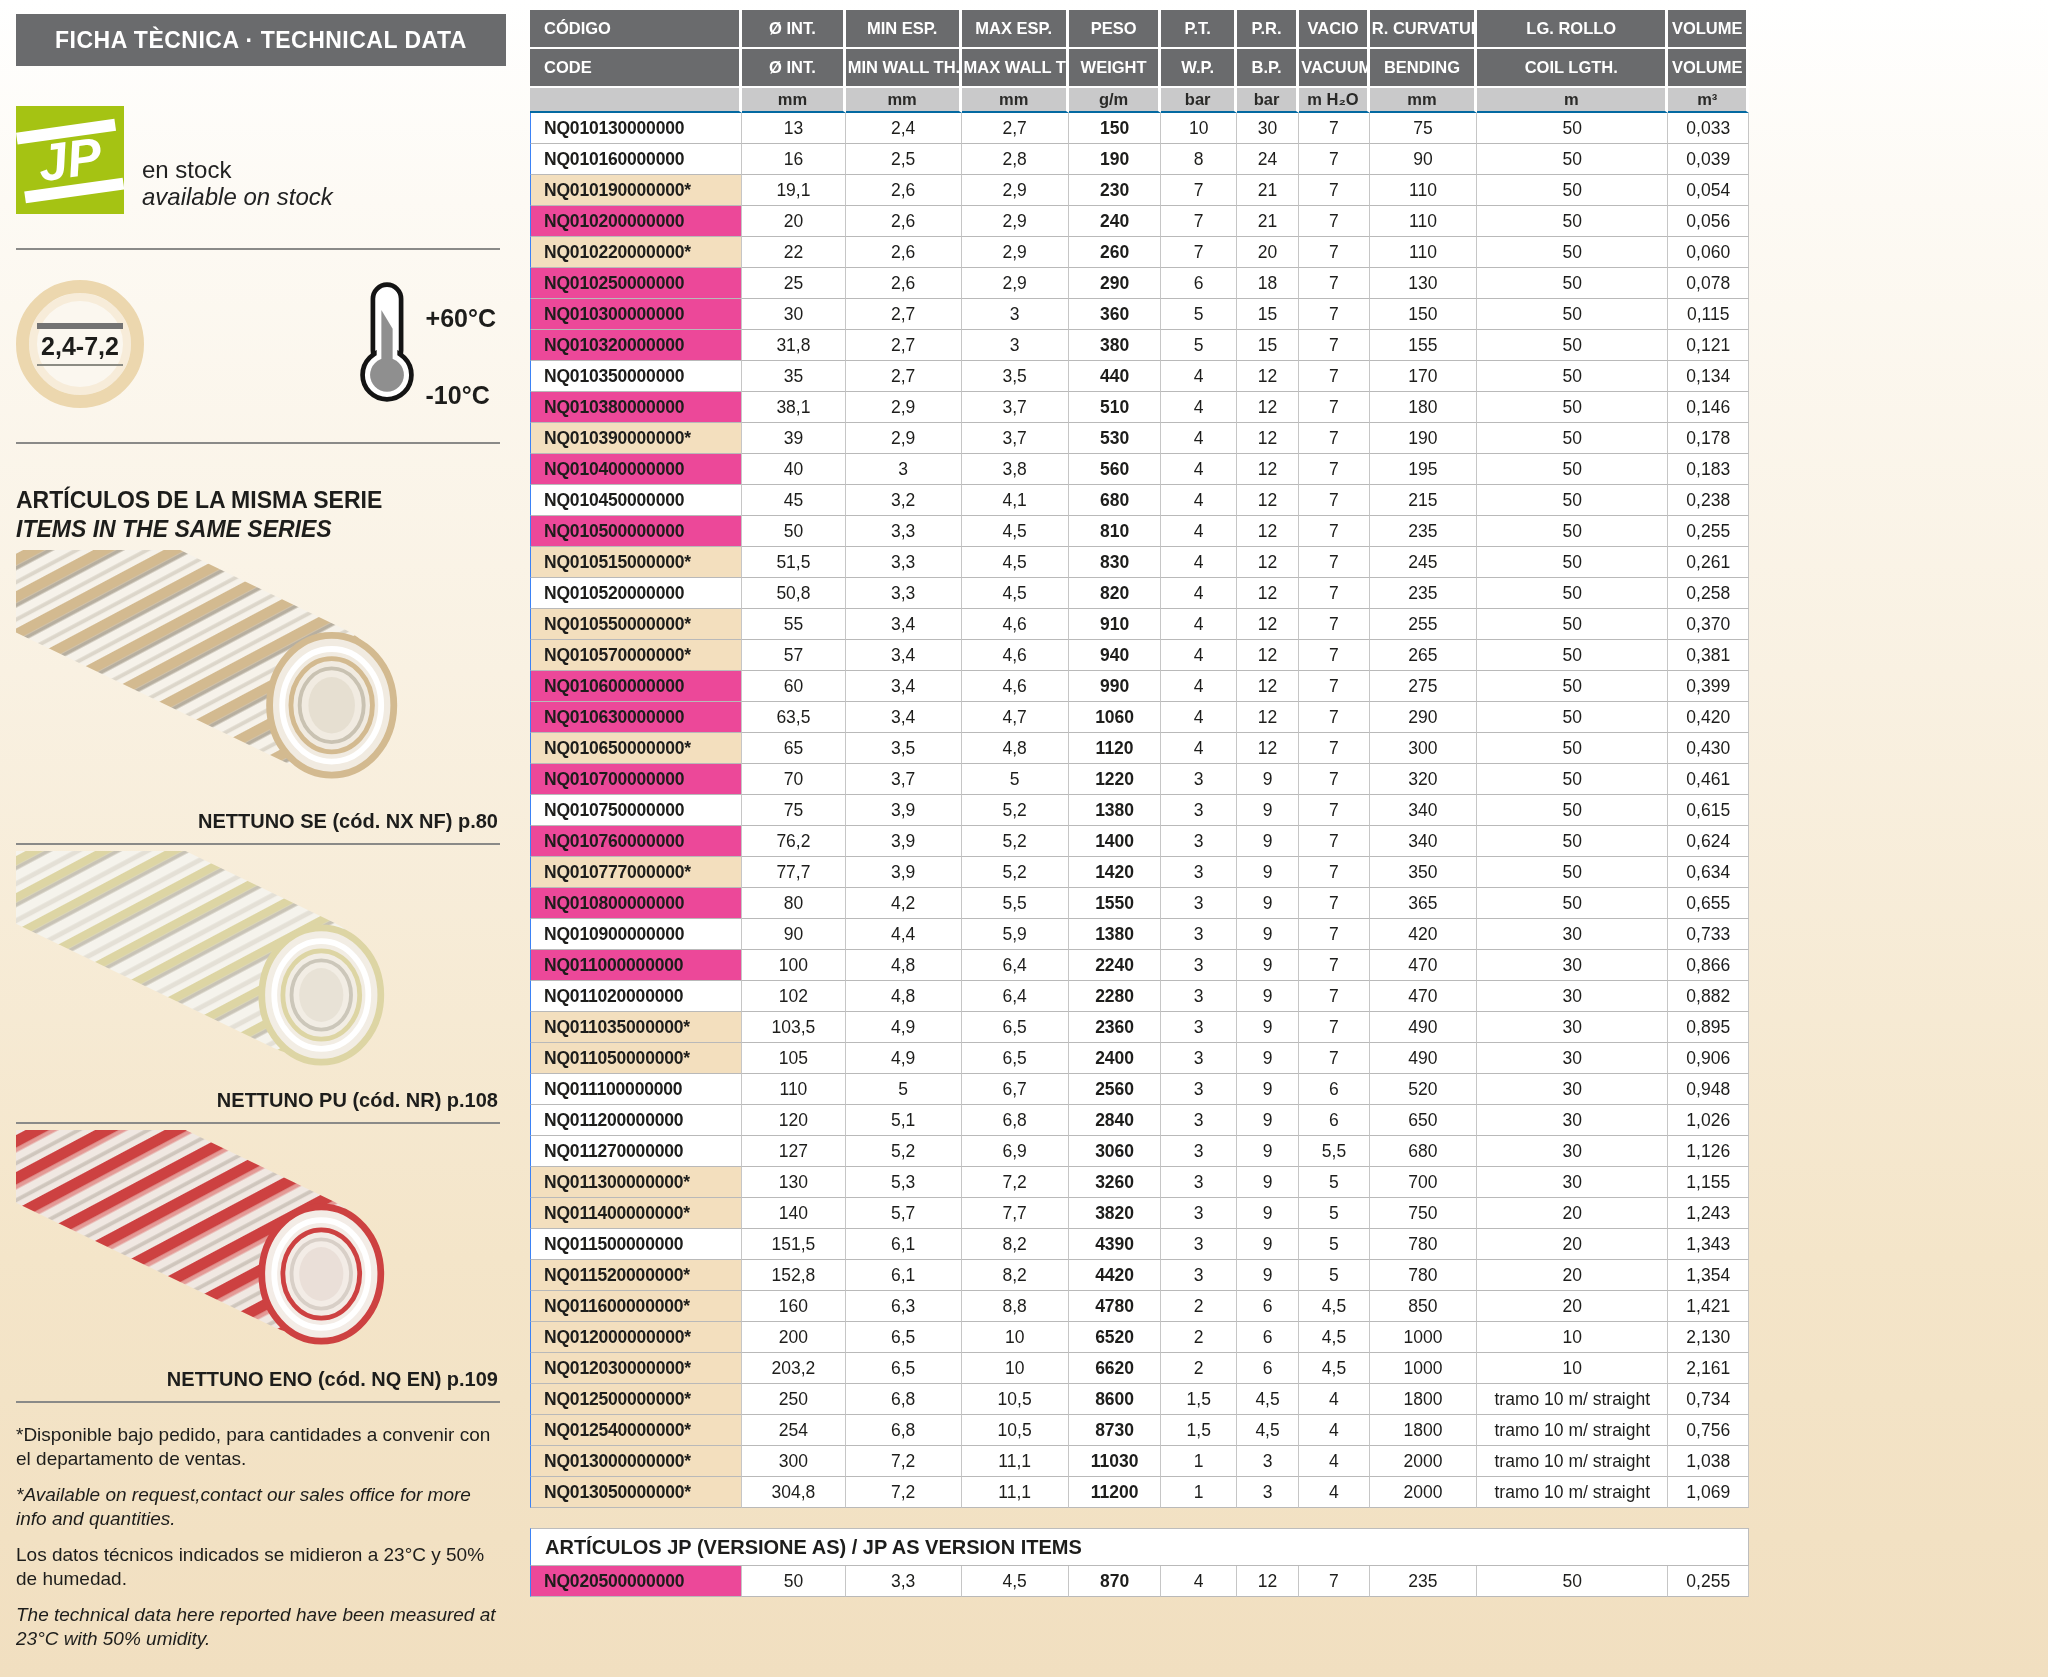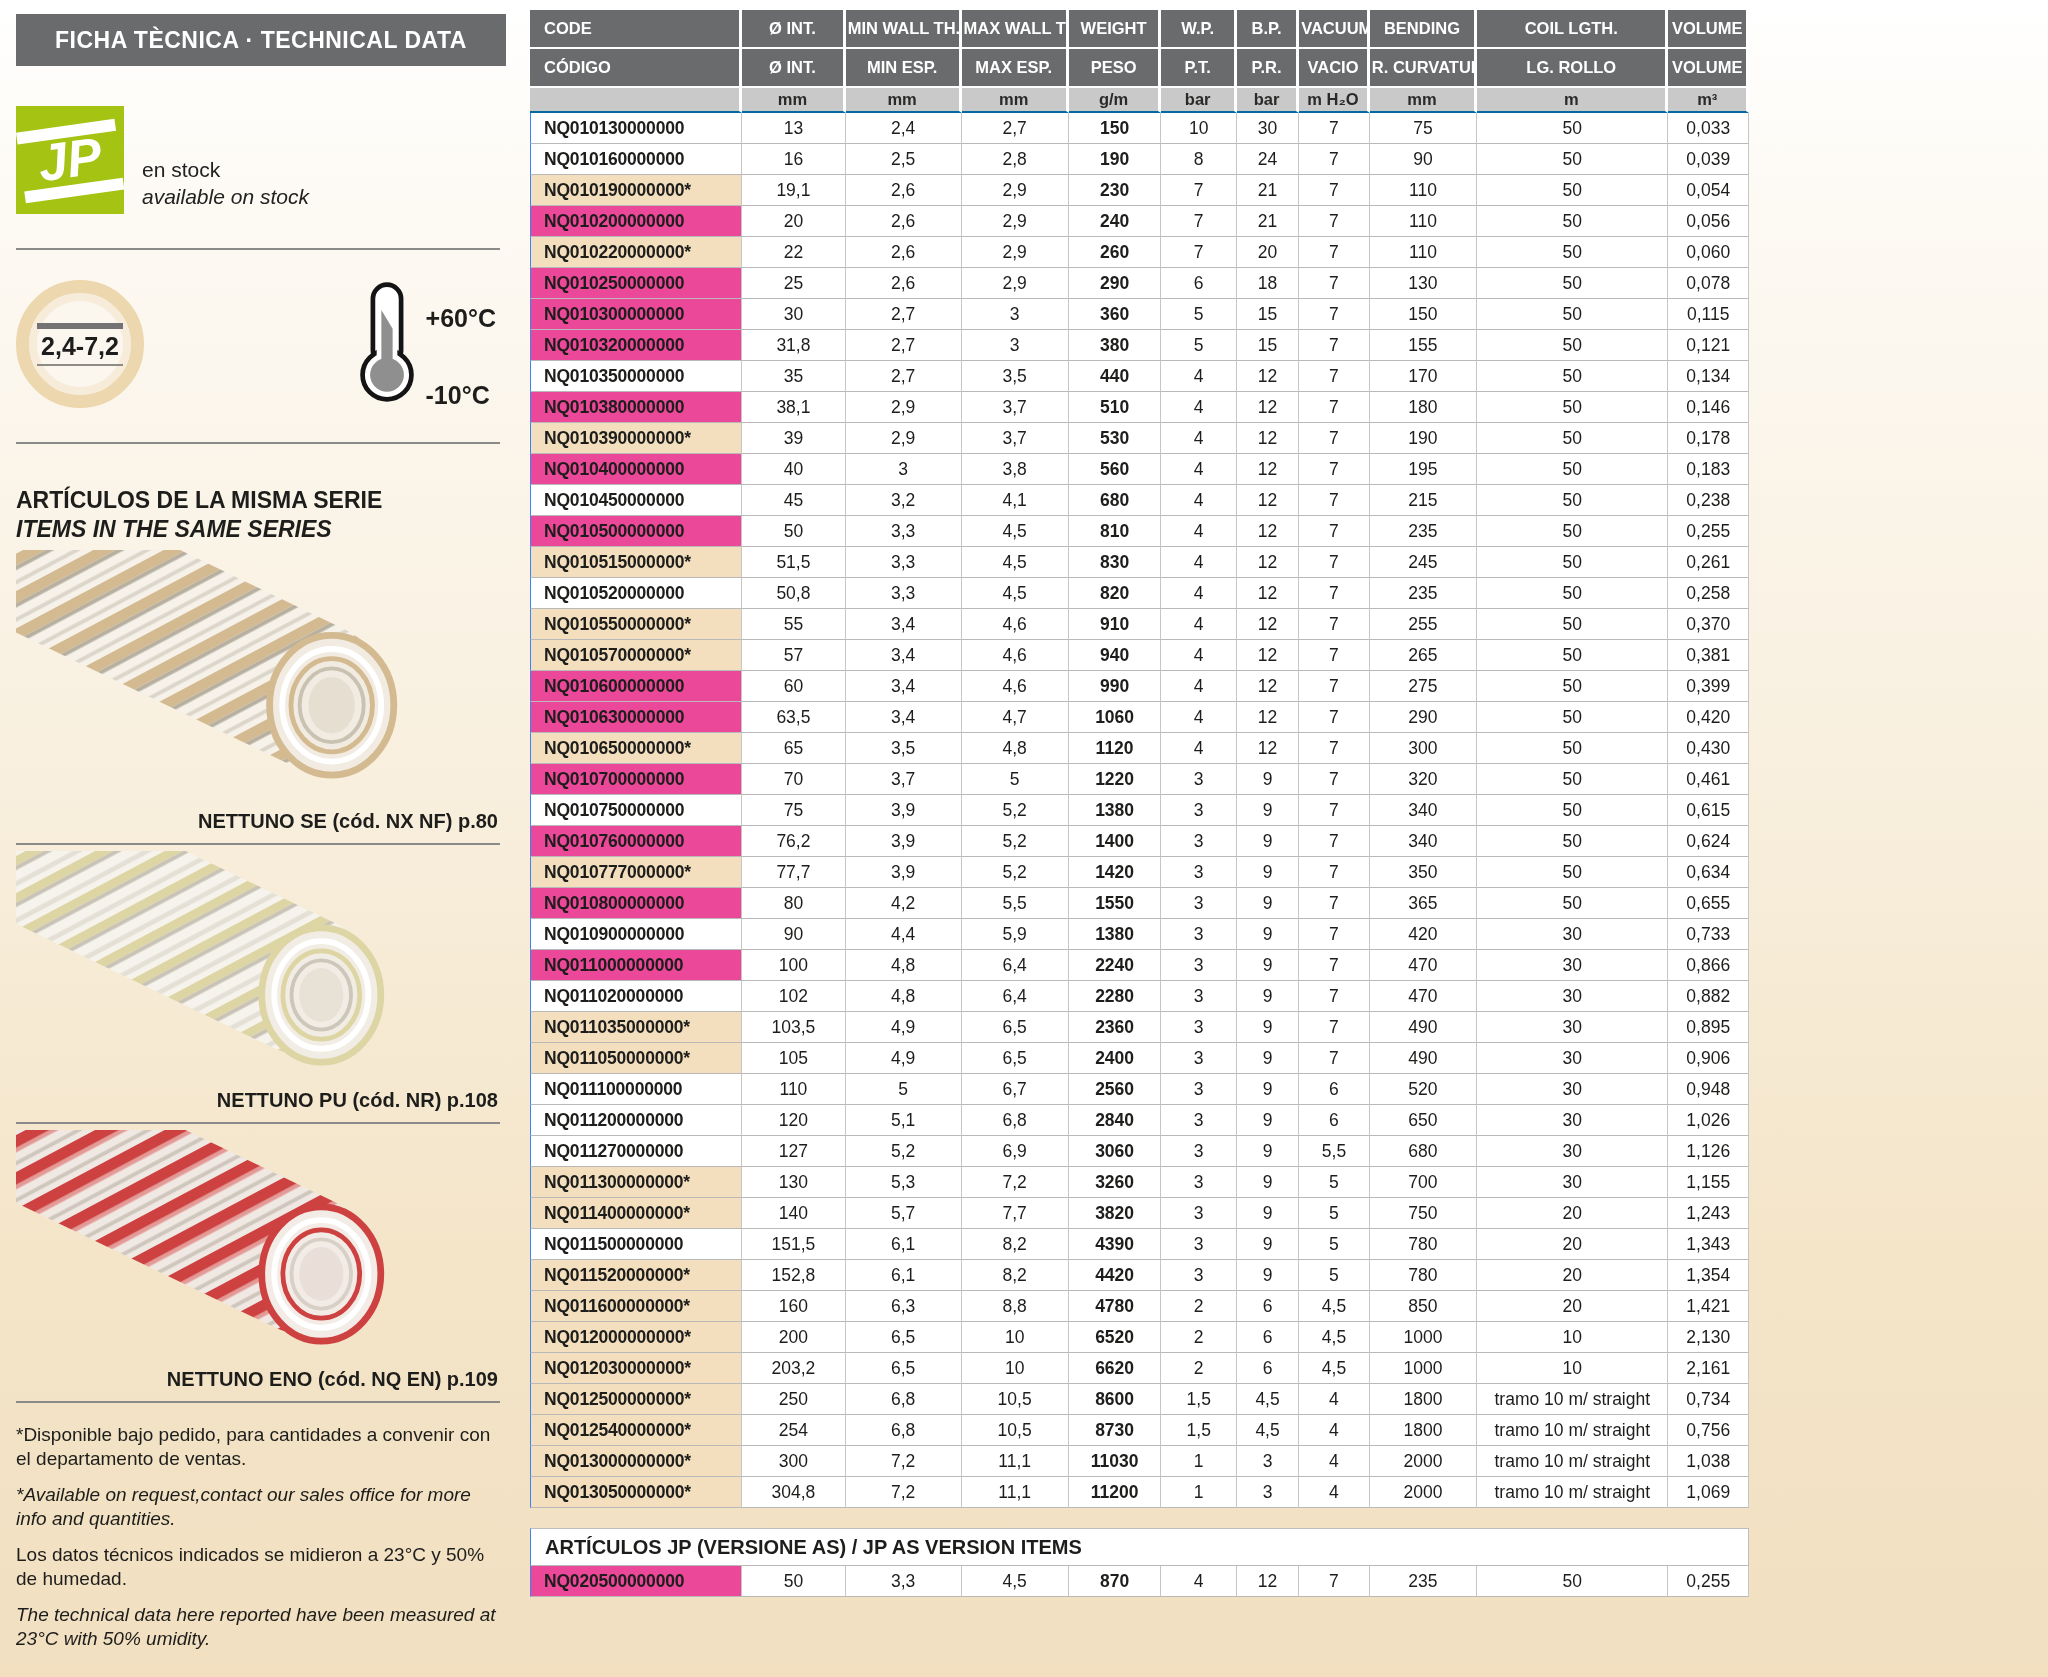--- a/index.html
+++ b/index.html
@@ -12,21 +12,21 @@
   .page { display:flex; width:1757px; height:1677px; }
 
   
   .left { width:516px; flex:none; padding:14px 10px 0 16px; }
   .title-bar {
     background:#6a6b6d; color:#fff; height:52px; line-height:52px;
     text-align:center; font-weight:bold; font-size:23px; letter-spacing:.5px;
   }
   .stock-row { display:flex; align-items:flex-end; margin-top:40px; }
   .jp-logo { width:108px; height:108px; flex:none; }
-  .stock-text { margin-left:18px; margin-bottom:4px; font-size:21px; line-height:27px; color:#222; }
+  .stock-text { margin-left:18px; margin-bottom:4px; font-size:24px; line-height:27px; color:#222; }
   .stock-text .it { font-style:italic; }
   .divider { border:none; border-top:2px solid #8a8a88; margin:34px 6px 0 0; }
   .icons-row { display:flex; align-items:center; justify-content:space-between; margin-top:30px; padding-right:10px; }
   .diameter-badge {
     width:128px; height:128px; border-radius:50%;
     background:#fbf7ef; border:13px solid #ecd7ae;
     box-shadow: inset 0 0 0 8px #f7ecd9;
     display:flex; align-items:center; justify-content:center;
   }
   .diameter-badge span {
@@ -218,43 +218,43 @@
         <col style="width:7.6%">
           <col style="width:6.2%">
           <col style="width:5.1%">
           <col style="width:5.8%">
         <col style="width:8.8%">
           <col style="width:15.7%">
           <col style="width:6.6%">
       </colgroup>
       <thead id="spec-head">
           <tr>
+            <th class="hd left">CÓDIGO</th>
+            <th class="hd">Ø INT.</th>
+            <th class="hd">MIN ESP.</th>
+            <th class="hd">MAX ESP.</th>
+            <th class="hd">PESO</th>
+            <th class="hd">P.T.</th>
+            <th class="hd">P.R.</th>
+            <th class="hd">VACIO</th>
+            <th class="hd">R. CURVATURA</th>
+            <th class="hd">LG. ROLLO</th>
+            <th class="hd">VOLUME</th>
+          </tr>
+          <tr>
             <th class="hd left">CODE</th>
             <th class="hd">Ø INT.</th>
             <th class="hd">MIN WALL TH.</th>
             <th class="hd">MAX WALL TH.</th>
             <th class="hd">WEIGHT</th>
             <th class="hd">W.P.</th>
             <th class="hd">B.P.</th>
             <th class="hd">VACUUM</th>
             <th class="hd">BENDING</th>
             <th class="hd">COIL LGTH.</th>
-            <th class="hd">VOLUME</th>
-          </tr>
-          <tr>
-            <th class="hd left">CÓDIGO</th>
-            <th class="hd">Ø INT.</th>
-            <th class="hd">MIN ESP.</th>
-            <th class="hd">MAX ESP.</th>
-            <th class="hd">PESO</th>
-            <th class="hd">P.T.</th>
-            <th class="hd">P.R.</th>
-            <th class="hd">VACIO</th>
-            <th class="hd">R. CURVATURA</th>
-            <th class="hd">LG. ROLLO</th>
             <th class="hd">VOLUME</th>
           </tr>
           <tr>
             <th class="unit"></th>
             <th class="unit">mm</th>
             <th class="unit">mm</th>
             <th class="unit">mm</th>
             <th class="unit">g/m</th>
             <th class="unit">bar</th>
             <th class="unit">bar</th>

